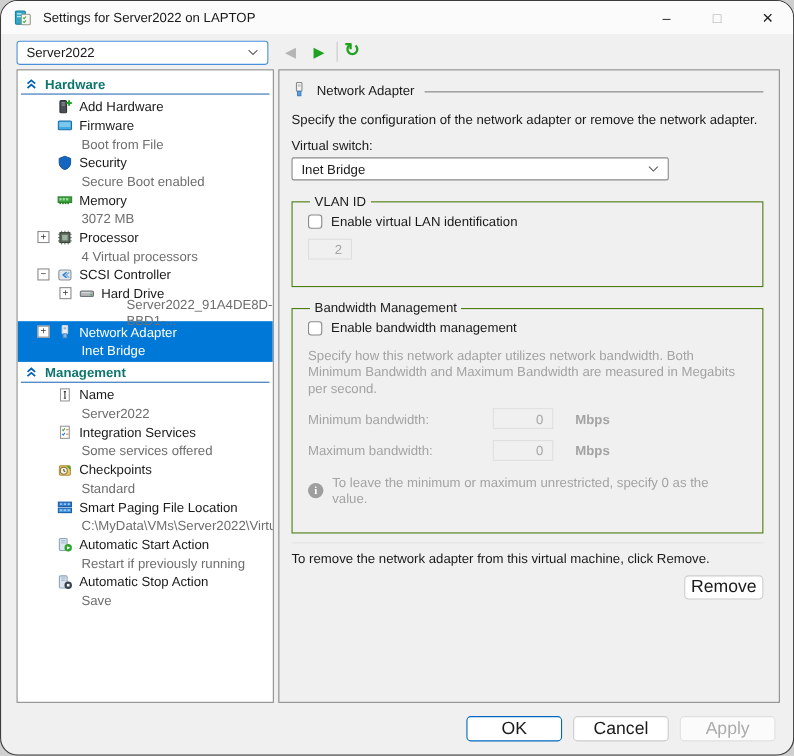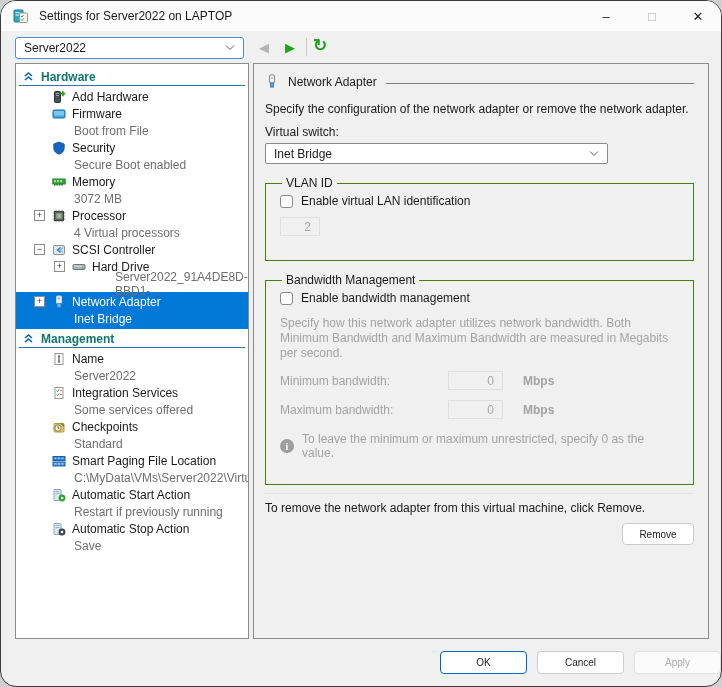--- a/index.html
+++ b/index.html
@@ -80,24 +80,24 @@
   .note-row { display:flex; align-items:center; margin-top:13px; }
   .info-ico { width:14px; height:14px; border-radius:50%; background:#9E9E9E; color:#FFFFFF;
               font-size:10px; font-weight:bold; font-family:"Liberation Serif",serif;
               display:flex; align-items:center; justify-content:center; flex:0 0 14px; margin-right:8px; }
   .note-text { color:#A3A3A3; }
   .divider { border-top:1px solid #E3E3E3; margin-top:8px; }
   .remove-text { margin-top:7px; }
   .remove-row { display:flex; justify-content:flex-end; margin-top:8px; }
 
   
-  .btn { background:#FFFFFF; border:1px solid #CCCCCC; border-radius:4px; font-size:10px;
+  .btn { background:#FFFFFF; border:1px solid #CCCCCC; border-radius:4px; font-size:16px;
          font-family:"Liberation Sans",sans-serif; color:#1A1A1A; }
   .btn-remove { width:72px; height:22px; }
-  .footer { position:absolute; left:16px; right:0; top:650px; height:23px; }
+  .footer { position:absolute; left:0; right:0; top:650px; height:23px; }
   .btn-ok { position:absolute; left:423px; width:87px; height:23px; border:1px solid #0067C0; }
   .btn-cancel { position:absolute; left:520px; width:87px; height:23px; }
   .btn-apply { position:absolute; left:617px; width:87px; height:23px; color:#ABABAB;
                background:#FBFBFB; border-color:#E0E0E0; }
 </style>
 </head>
 <body>
 
 <div class="window">
 

